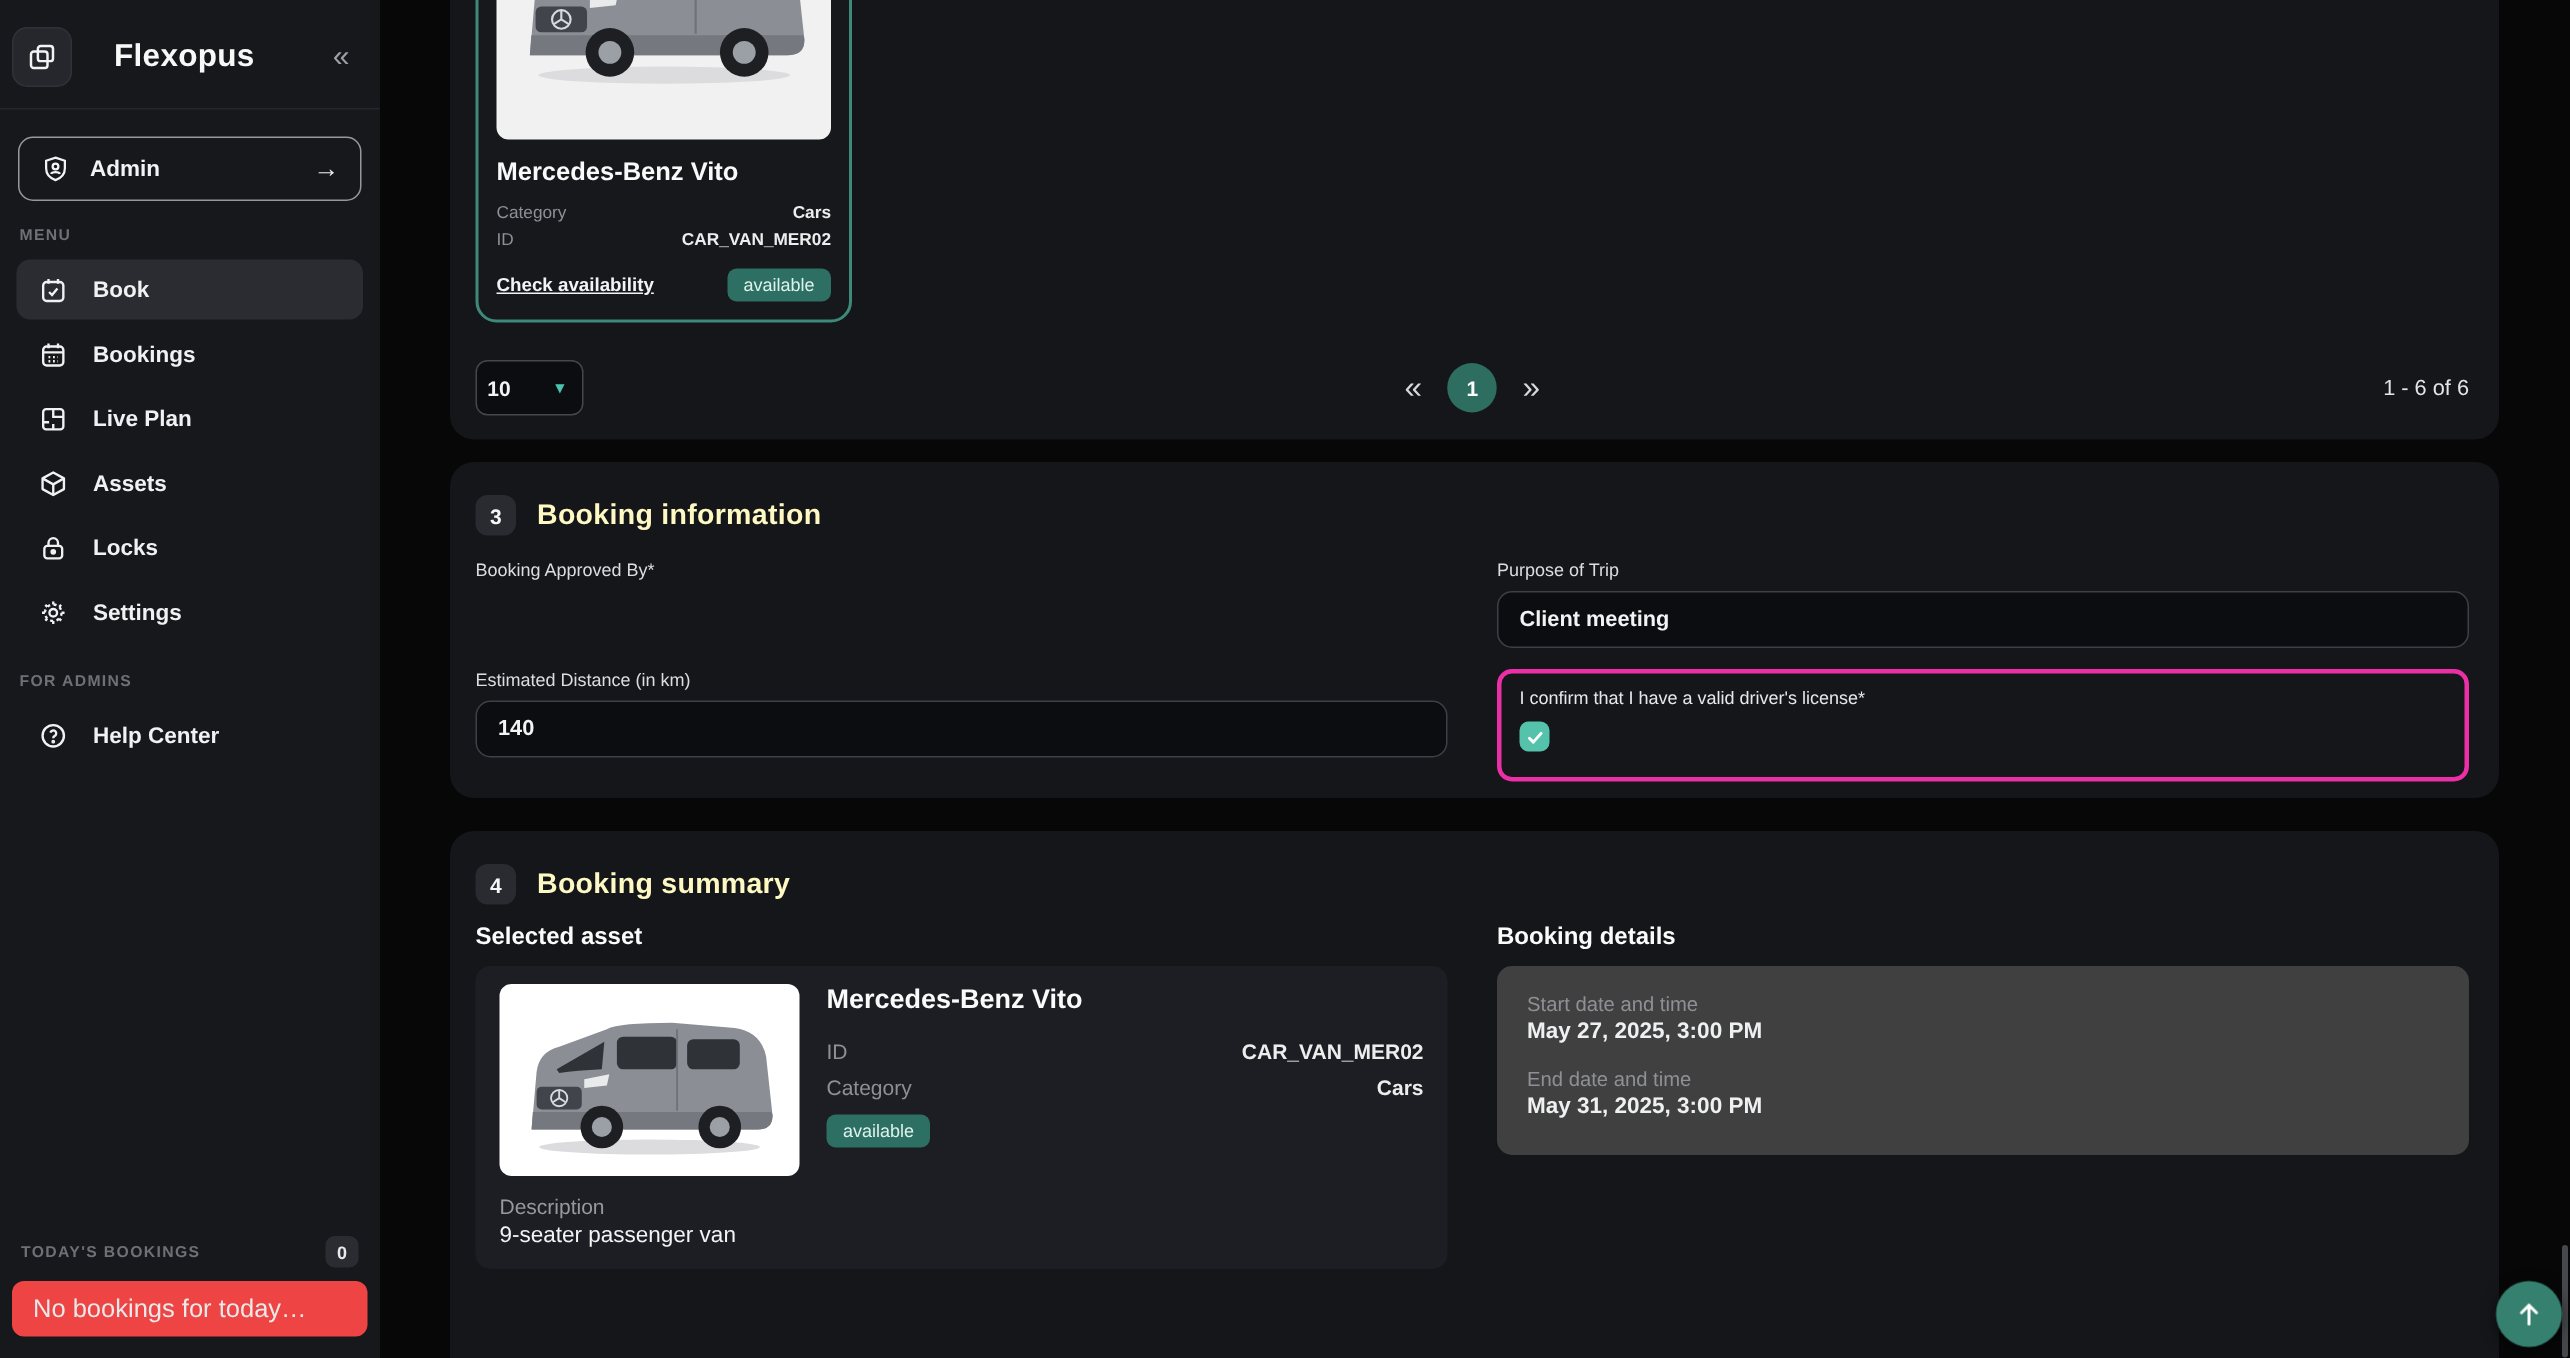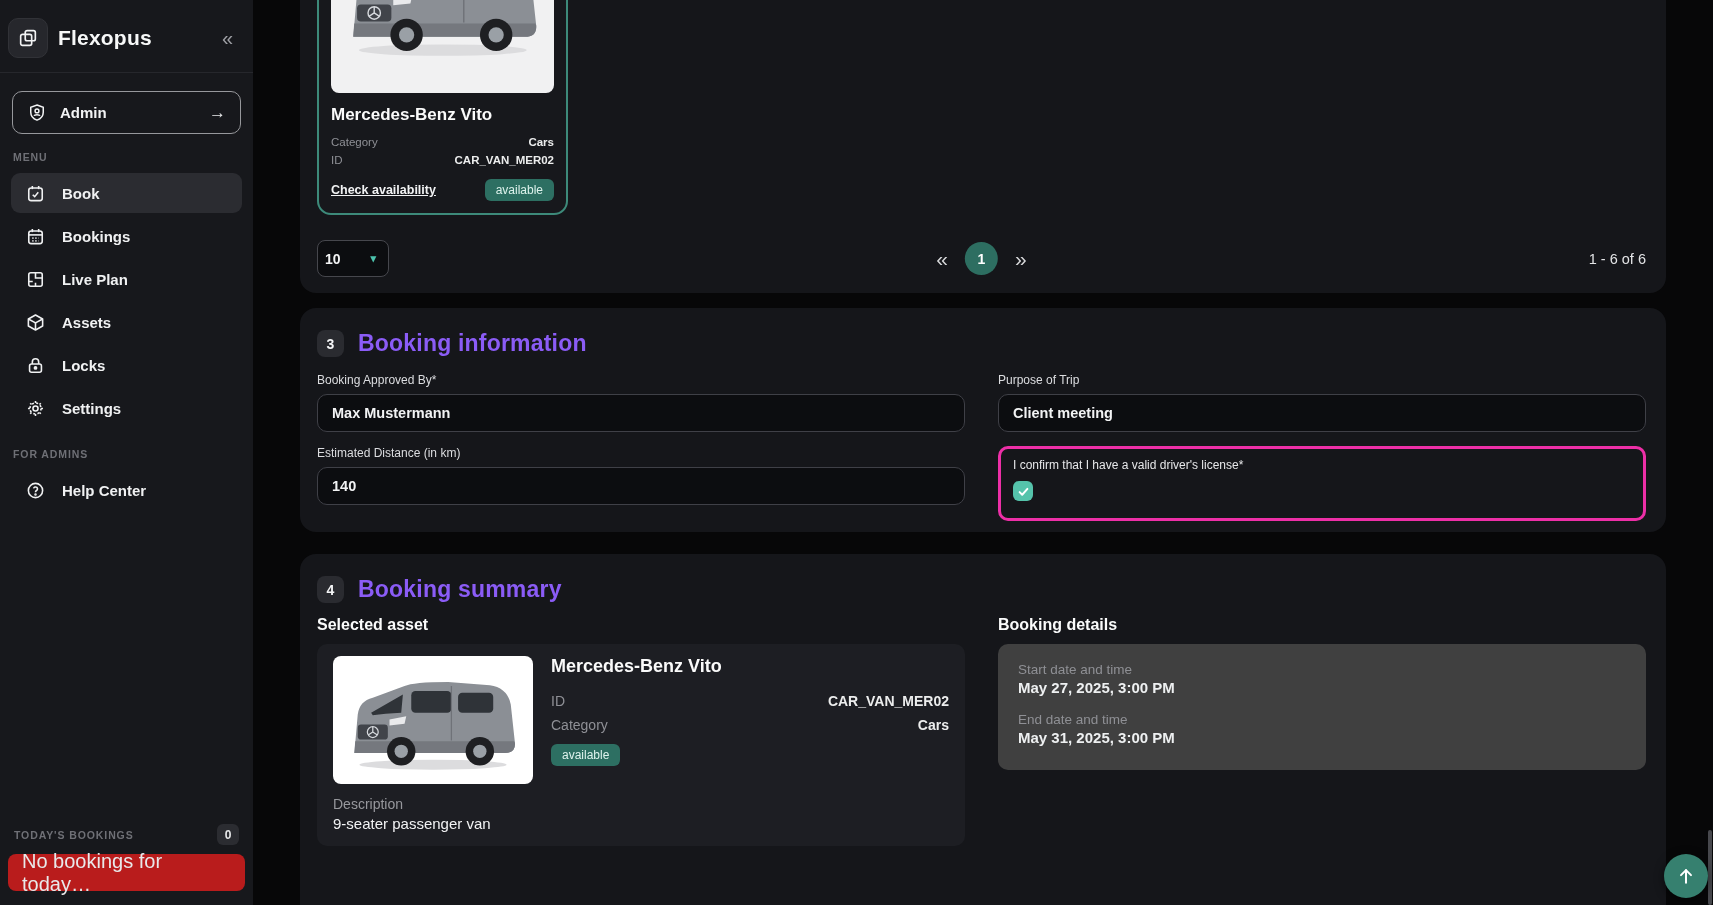--- a/index.html
+++ b/index.html
@@ -4,39 +4,39 @@
 <style>
   * { margin:0; padding:0; box-sizing:border-box; }
   html,body { width:1713px; height:905px; overflow:hidden; }
   body {
     background:#070708;
     font-family:"Liberation Sans", sans-serif;
     color:#eceded;
   }
   
   .sidebar { position:fixed; left:0; top:0; width:253px; height:905px; background:#17181c; display:flex; flex-direction:column; z-index:5; }
-  .sb-header { display:flex; align-items:center; gap:10px; padding:18px 10px 14px 8px; }
+  .sb-header { display:flex; align-items:center; gap:28px; padding:18px 10px 14px 8px; }
   .logo { width:40px; height:40px; background:#26272c; border:1px solid #313237; border-radius:10px; display:flex; align-items:center; justify-content:center; flex:none; }
   .brand { flex:1; font-size:21px; font-weight:bold; color:#f7f8f8; letter-spacing:.2px; }
   .collapse { color:#9fa0a5; font-size:20px; padding-right:10px; cursor:pointer; }
   .sb-divider { height:1px; background:#26272c; }
   .admin-btn { margin:18px 12px 0; height:43px; background:transparent; border:1px solid #97989c; border-radius:10px;
     display:flex; align-items:center; gap:13px; padding:0 14px; color:#f2f3f4; font-weight:bold; font-size:15px; font-family:inherit; cursor:pointer; }
   .admin-btn .grow { flex:1; text-align:left; }
   .admin-arrow { font-size:17px; color:#e8e9ea; }
   .sb-section-label { margin:17px 0 7px 13px; font-size:10.5px; font-weight:bold; letter-spacing:.9px; color:#6f7076; }
   .sb-item { margin:3px 11px; height:40px; border-radius:9px; display:flex; align-items:center; gap:17px; padding:0 14px;
     font-size:15px; font-weight:600; color:#f0f1f2; cursor:pointer; }
   .sb-item.active { background:#2b2c31; }
   .sb-icon { width:20px; height:20px; display:flex; align-items:center; justify-content:center; flex:none; }
   .sb-bottom { margin-top:auto; padding:0 8px 14px; }
   .tb-row { display:flex; align-items:center; margin:0 6px 9px; }
   .tb-label { flex:1; font-size:10.5px; font-weight:bold; letter-spacing:.9px; color:#6f7076; }
   .tb-count { width:22px; height:21px; background:#2b2c31; border-radius:6px; color:#e8e9ea; font-size:12px; font-weight:bold; display:flex; align-items:center; justify-content:center; }
-  .no-bookings { background:#b91c1c; border-radius:8px; height:37px; display:flex; align-items:center; padding:0 14px; font-size:20px; color:#e8e9ea; }
+  .no-bookings { background:#ef4444; border-radius:8px; height:37px; display:flex; align-items:center; padding:0 14px; font-size:17px; color:#e8e9ea; }
   
   .main { position:absolute; left:300px; top:0; width:1366px; }
   .panel { background:#15161a; border-radius:16px; }
   .panel-assets { margin-top:-123px; height:416px; position:relative; padding:16px 17px; }
   .asset-card { width:251px; border:2px solid #3d8a7a; border-radius:14px; background:#17181c; padding:10px 12px 12px; cursor:pointer; }
   .asset-img { width:100%; height:188px; background:#f1f1f2; border-radius:8px; display:flex; align-items:center; justify-content:center; overflow:hidden; }
   .asset-img svg { width:94%; }
   .asset-title { margin-top:12px; font-size:17px; font-weight:bold; color:#fafafa; }
   .meta-row { display:flex; justify-content:space-between; margin-top:6px; font-size:11.5px; }
   .meta-row.first { margin-top:11px; }
@@ -50,21 +50,21 @@
     display:flex; align-items:center; justify-content:flex-end; padding:0 12px 0 32px; font-size:14px; font-weight:bold; color:#f2f3f4; cursor:pointer;gap:30px; }
   .caret { color:#4cc3ad; font-size:11px; }
   .pager { position:absolute; left:50%; transform:translateX(-50%); display:flex; align-items:center; gap:17px; }
   .pg-prev,.pg-next { color:#d7d8da; font-size:21px; cursor:pointer; line-height:1; }
   .pg-current { width:33px; height:33px; border-radius:50%; background:#2d6e61; color:#fff; font-size:14px; font-weight:bold; display:flex; align-items:center; justify-content:center; cursor:pointer; }
   .range { margin-left:auto; font-size:14.5px; color:#e3e4e6; }
   
   .panel-info { margin-top:15px; height:224px; padding:22px 20px 0 17px; }
   .panel-header { display:flex; align-items:center; gap:14px; }
   .step-badge { width:27px; height:27px; background:#2a2b30; border-radius:8px; display:flex; align-items:center; justify-content:center; font-size:14px; font-weight:bold; color:#f5f6f7; }
-  .panel-header h2 { font-size:23px; font-weight:bold; color:#8b5cf6; letter-spacing:.2px; }
+  .panel-header h2 { font-size:19px; font-weight:bold; color:#fef9c3; letter-spacing:.2px; }
   .form-grid { margin-top:16px; display:grid; grid-template-columns:1fr 1fr; column-gap:33px; row-gap:14px; align-items:start; }
   .field label { display:block; font-size:12px; color:#dcdde0; margin-bottom:7px; }
   .field input { width:100%; height:38px; background:#0c0d10; border:1.5px solid #3f4047; border-radius:10px; padding:0 14px;
     color:#f2f3f4; font-size:14.5px; font-weight:600; font-family:inherit; outline:none; }
   .license-box { border:3px solid #ed2fa7; border-radius:10px; padding:9px 12px 12px; height:75px; }
   .license-box .lbl { font-size:12px; color:#e6e7e9; }
   .checkbox { width:20px; height:20px; margin-top:9px; background:#55c3ab; border-radius:6px; display:flex; align-items:center; justify-content:center; cursor:pointer; }
   
   .panel-summary { margin-top:22px; height:420px; padding:22px 20px 0 17px; }
   .summary-grid { margin-top:13px; display:grid; grid-template-columns:1fr 1fr; column-gap:33px; align-items:start; }
@@ -272,21 +272,20 @@
   </section>
 
   <section class="panel panel-info">
     <div class="panel-header">
       <span class="step-badge">3</span>
       <h2>Booking information</h2>
     </div>
     <div class="form-grid">
       <div class="field">
         <label>Booking Approved By*</label>
-        <input value="Max Mustermann" style="">
       </div>
       <div class="field">
         <label>Purpose of Trip</label>
         <input value="Client meeting" style="">
       </div>
       <div class="field">
         <label>Estimated Distance (in km)</label>
         <input value="140" style="">
       </div>
       <div class="license-box">

